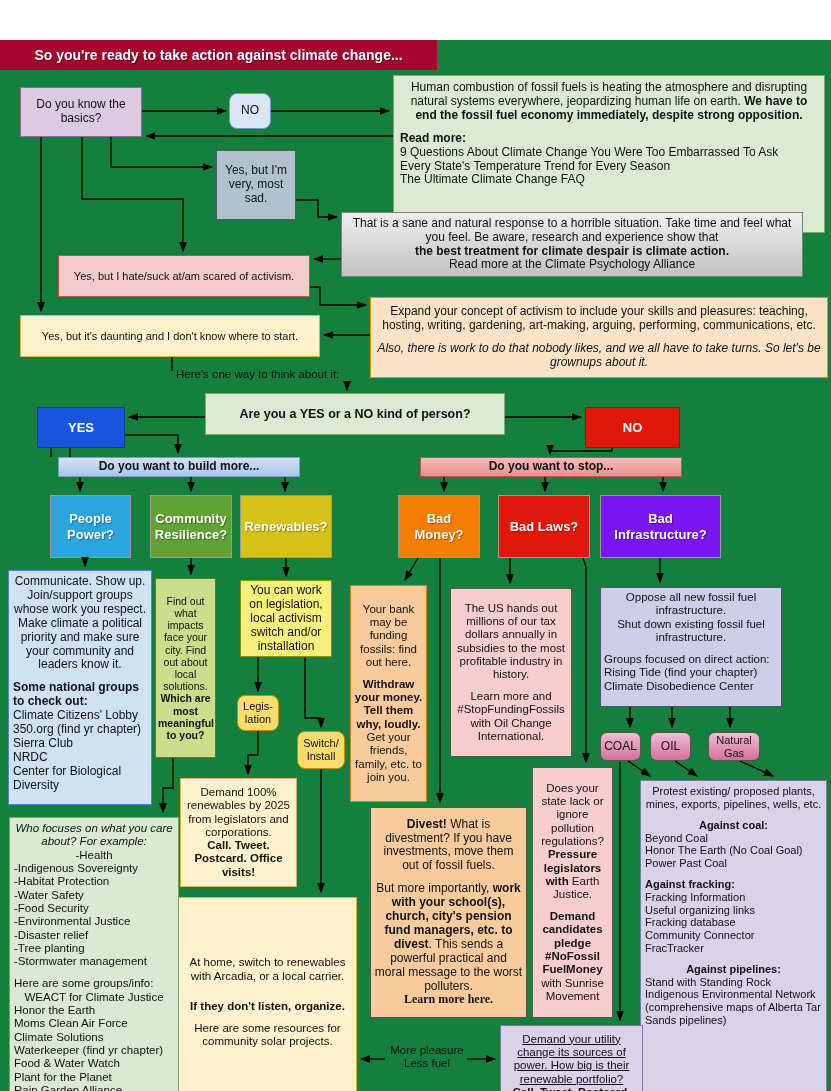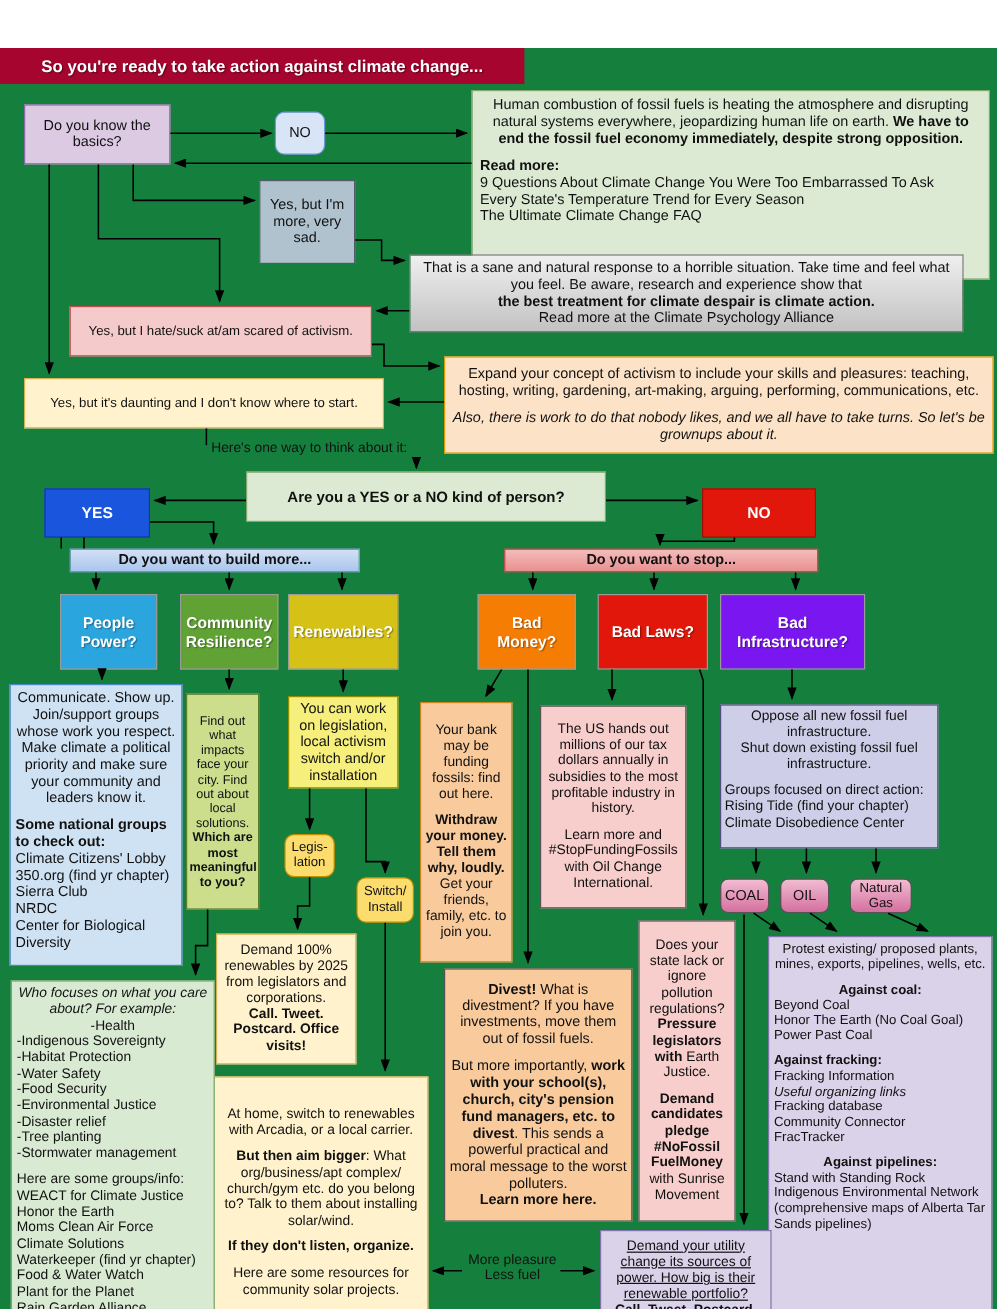--- a/index.html
+++ b/index.html
@@ -39,21 +39,21 @@
   <div class="node rich" style="left:393px;top:35px;width:432px;height:158px;background:#dcead3;border-color:#84a96e;padding:5px 6px;">
       <div style="text-align: center;"><span>Human combustion of fossil fuels is heating the atmosphere and disrupting natural systems everywhere, jeopardizing human life on earth. </span><span style="font-weight: bold;">We have to end the fossil fuel economy immediately, despite strong opposition.</span></div>
       <div style="height: 0.75em;"></div>
       <div style="text-align: left;"><span style="font-weight: bold;">Read more:</span></div>
       <div style="text-align: left;"><span>9 Questions About Climate Change You Were Too Embarrassed To Ask</span></div>
       <div style="text-align: left;"><span>Every State's Temperature Trend for Every Season</span></div>
       <div style="text-align: left;"><span>The Ultimate Climate Change FAQ</span></div>
     </div>
 
   <div class="node vc ctr pre" style="left:216px;top:110px;width:80px;height:70px;background:#b0c2ce;border-color:#4f5b66;">Yes, but I'm
-more, very
+very, most
 sad.</div>
   <div class="node vc ctr" style="left:58px;top:215px;width:252px;height:42px;background:#f5caca;border-color:#bd4f4c;font-size:11px;">Yes, but I hate/suck at/am scared of activism.</div>
 
   <div class="node rich vc" style="left:341px;top:172px;width:462px;height:65px;background:linear-gradient(#efefef,#c2c2c2);border-color:#7d7d7d;">
       <div style="text-align: center;"><span>That is a sane and natural response to a horrible situation. Take time and feel what you feel. Be aware, research and experience show that</span></div>
       <div style="text-align: center;"><span style="font-weight: bold;">the best treatment for climate despair is climate action.</span></div>
       <div style="text-align: center;"><span>Read more at the Climate Psychology Alliance</span></div>
     </div>
   <div class="node vc ctr" style="left:20px;top:275px;width:300px;height:42px;background:#fff2cc;border-color:#d4b357;font-size:11px;">Yes, but it's daunting and I don't know where to start.</div>
   <div class="node rich vc" style="left:370px;top:257px;width:458px;height:81px;background:#fce3c7;border-color:#d79b00;">
@@ -102,21 +102,20 @@
 lation</div>
   <div class="node vc ctr pill pre" style="left:297px;top:691px;width:48px;height:38px;background:#fcdc6c;border-color:#bf9000;font-size:11px;">Switch/
 Install</div>
   <div class="node rich vc" style="left:180px;top:738px;width:117px;height:109px;background:#fff2cc;border-color:#d4b357;font-size:11.5px;">
       <div style="text-align: center;"><span>Demand 100% renewables by 2025 from legislators and corporations.</span></div>
       <div style="text-align: center;"><span style="font-weight: bold;">Call. Tweet. Postcard. Office visits!</span></div>
     </div>
   <div class="node rich vc" style="left:178px;top:857px;width:179px;height:211px;background:#fff2cc;border-color:#d4b357;font-size:11.5px;">
       <div style="text-align: center;"><span>At home, switch to renewables with Arcadia, or a local carrier.</span></div>
       <div style="height: 0.75em;"></div>
-      <div style="text-align: center;"><span style="font-weight: bold;">But then aim bigger</span><span>: What org/business/apt complex/ church/gym etc. do you belong to? Talk to them about installing solar/wind.</span></div>
       <div style="height: 0.75em;"></div>
       <div style="text-align: center;"><span style="font-weight: bold;">If they don't listen, organize.</span></div>
       <div style="height: 0.75em;"></div>
       <div style="text-align: center;"><span>Here are some resources for community solar projects.</span></div>
     </div>
 
   <div class="node rich vc" style="left:350px;top:545px;width:77px;height:217px;background:#f9cb9c;border-color:#c8871e;font-size:11.5px;">
       <div style="text-align: center;"><span>Your bank may be funding fossils: find out here.</span></div>
       <div style="height: 0.75em;"></div>
       <div style="text-align: center;"><span style="font-weight: bold;">Withdraw your money. Tell them why, loudly.</span><span> Get your friends, family, etc. to join you.</span></div>
@@ -142,55 +141,55 @@
 
   <div class="node rich vc" style="left:532px;top:727px;width:81px;height:251px;background:#f8cecc;border-color:#555;font-size:11.5px;">
       <div style="text-align: center;"><span>Does your state lack or ignore pollution regulations? </span><span style="font-weight: bold;">Pressure legislators with</span><span> Earth Justice.</span></div>
       <div style="height: 0.75em;"></div>
       <div style="text-align: center;"><span style="font-weight: bold;">Demand candidates pledge #NoFossil FuelMoney</span><span> with Sunrise Movement</span></div>
     </div>
   <div class="node rich vc" style="left:370px;top:767px;width:157px;height:211px;background:#f9cb9c;border-color:#555;">
       <div style="text-align: center;"><span style="font-weight: bold;">Divest!</span><span> What is divestment? If you have investments, move them out of fossil fuels.</span></div>
       <div style="height: 0.75em;"></div>
       <div style="text-align: center;"><span>But more importantly, </span><span style="font-weight: bold;">work with your school(s), church, city's pension fund managers, etc. to divest</span><span>. This sends a powerful practical and moral message to the worst polluters.</span></div>
-      <div style="text-align: center;"><span style="font-weight: bold;">Learn more here.</span></div>
+      <div style="text-align: center;"><span style="font-weight: bold; font-family: Liberation Serif, serif;">Learn more here.</span></div>
     </div>
   <div class="node rich" style="left:9px;top:777px;width:170px;height:303px;background:#d9ead3;border-color:#76a564;font-size:11.5px;padding:4px;">
       <div style="text-align: center;"><span style="font-style: italic;">Who focuses on what you care about? For example:</span></div>
       <div style="text-align: center;"><span>-Health</span></div>
       <div style="text-align: left;"><span>-Indigenous Sovereignty</span></div>
       <div style="text-align: left;"><span>-Habitat Protection</span></div>
       <div style="text-align: left;"><span>-Water Safety</span></div>
       <div style="text-align: left;"><span>-Food Security</span></div>
       <div style="text-align: left;"><span>-Environmental Justice</span></div>
       <div style="text-align: left;"><span>-Disaster relief</span></div>
       <div style="text-align: left;"><span>-Tree planting</span></div>
       <div style="text-align: left;"><span>-Stormwater management</span></div>
       <div style="height: 0.75em;"></div>
       <div style="text-align: left;"><span> Here are some groups/info:</span></div>
-      <div style="text-align: left;"><span>WEACT for Climate Justice</span></div>
+      <div style="text-align: center;"><span>WEACT for Climate Justice</span></div>
       <div style="text-align: left;"><span>Honor the Earth</span></div>
       <div style="text-align: left;"><span>Moms Clean Air Force</span></div>
       <div style="text-align: left;"><span>Climate Solutions</span></div>
       <div style="text-align: left;"><span>Waterkeeper (find yr chapter)</span></div>
       <div style="text-align: left;"><span>Food &amp; Water Watch</span></div>
       <div style="text-align: left;"><span>Plant for the Planet</span></div>
       <div style="text-align: left;"><span>Rain Garden Alliance</span></div>
     </div>
   <div class="node rich" style="left:640px;top:740px;width:187px;height:317px;background:#d9d2e9;border-color:#8074a8;font-size:11px;padding:4px;">
       <div style="text-align: center;"><span>Protest existing/ proposed plants, mines, exports, pipelines, wells, etc.</span></div>
       <div style="height: 0.75em;"></div>
       <div style="text-align: center;"><span style="font-weight: bold;">Against coal:</span></div>
       <div style="text-align: left;"><span>Beyond Coal</span></div>
       <div style="text-align: left;"><span>Honor The Earth (No Coal Goal)</span></div>
       <div style="text-align: left;"><span>Power Past Coal</span></div>
       <div style="height: 0.75em;"></div>
       <div style="text-align: left;"><span style="font-weight: bold;">Against fracking:</span></div>
       <div style="text-align: left;"><span>Fracking Information</span></div>
-      <div style="text-align: left; font-style: italic;"><span>Useful organizing links</span></div>
+      <div style="text-align: left;"><span>Useful organizing links</span></div>
       <div style="text-align: left;"><span>Fracking database</span></div>
       <div style="text-align: left;"><span>Community Connector</span></div>
       <div style="text-align: left;"><span>FracTracker</span></div>
       <div style="height: 0.75em;"></div>
       <div style="text-align: center;"><span style="font-weight: bold;">Against pipelines:</span></div>
       <div style="text-align: left;"><span>Stand with Standing Rock</span></div>
       <div style="text-align: left;"><span>Indigenous Environmental Network (comprehensive maps of Alberta Tar Sands pipelines)</span></div>
     </div>
   <div class="node rich vc" style="left:500px;top:985px;width:143px;height:95px;background:#d9d2e9;border-color:#8074a8;font-size:11.5px;">
       <div style="text-align: center; text-decoration: underline;"><span>Demand your utility change its sources of power. How big is their renewable portfolio?</span></div>

